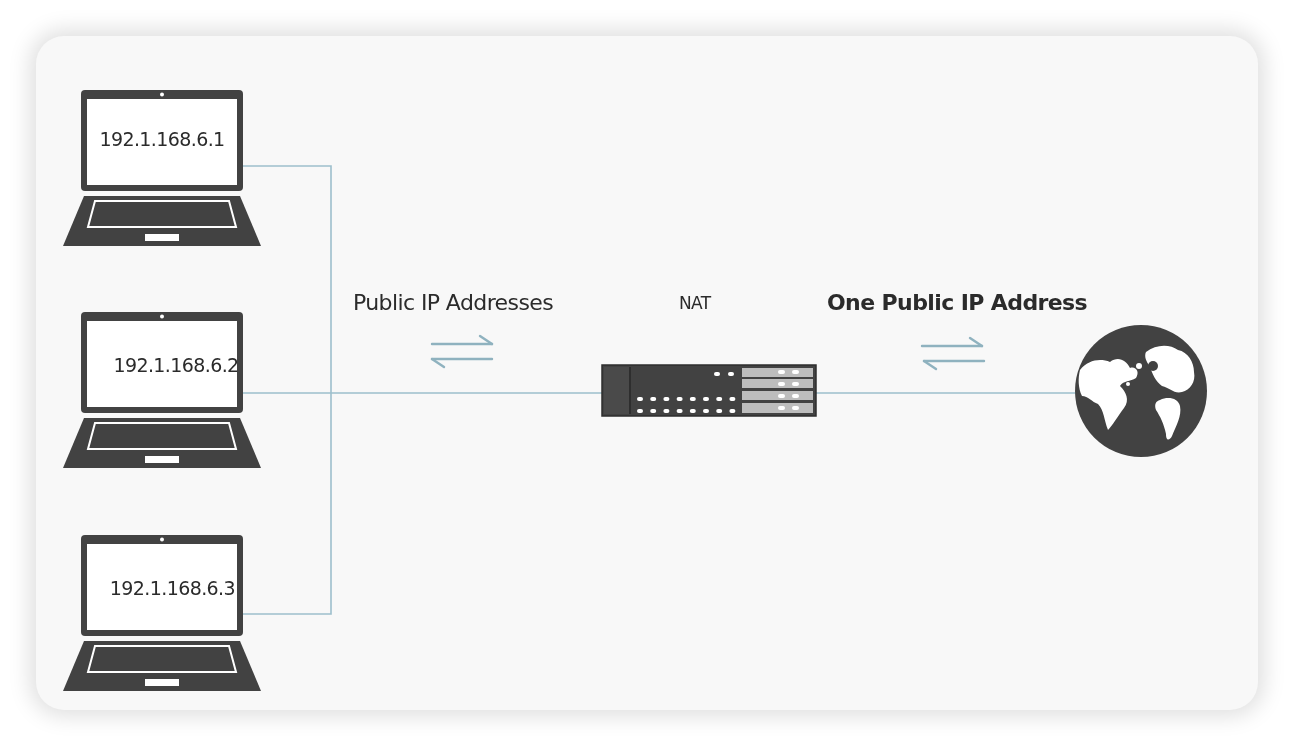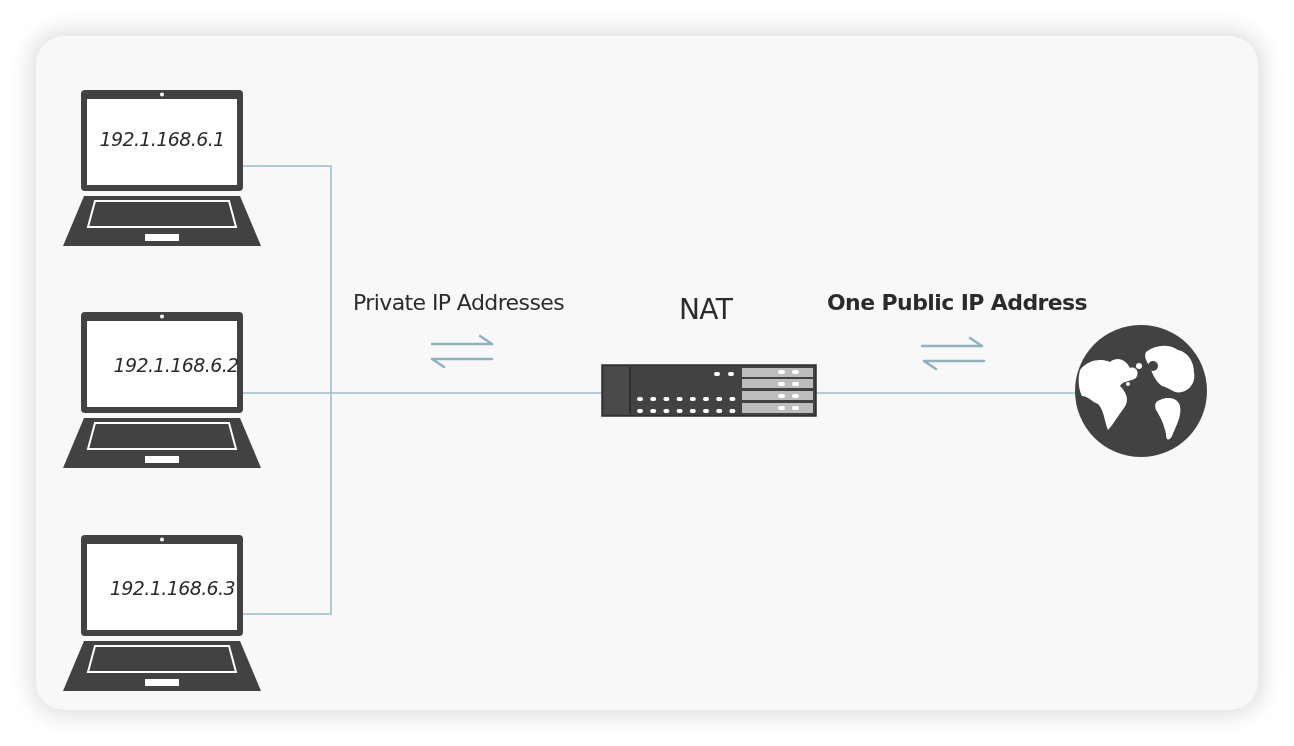--- a/index.html
+++ b/index.html
@@ -1,20 +1,20 @@
 <!DOCTYPE html>
 <html><head>
 <meta charset="utf-8">
 <style>
   html,body{margin:0;padding:0;}
   body{width:1294px;height:746px;background:#ffffff;position:relative;overflow:hidden;font-family:"DejaVu Sans","Liberation Sans",sans-serif;}
   .card{position:absolute;left:36px;top:36px;width:1222px;height:674px;background:#f8f8f8;border-radius:28px;box-shadow:0 0 22px 6px rgba(0,0,0,0.13);}
   svg.diagram{position:absolute;left:0;top:0;}
   .lbl{position:absolute;color:#2b2b2b;white-space:nowrap;}
-  .ip{font-size:19px;letter-spacing:-0.6px;width:150px;text-align:center;font-style:italic;}
+  .ip{font-size:19px;letter-spacing:-0.6px;width:150px;text-align:center;}
   .cap{font-size:22px;letter-spacing:-0.6px;}
 </style>
 </head>
 <body>
 
 <div class="card"></div>
 
 <svg class="diagram" width="1294" height="746" viewBox="0 0 1294 746">
 
   <g stroke="#9dbfcc" stroke-width="1.6" fill="none">
@@ -120,15 +120,15 @@
       <path d="M1160,400 C1168,396 1178,398 1180,406 C1182,416 1176,426 1172,436 C1170,440 1166,442 1166,434 C1164,424 1160,416 1156,410 C1154,404 1156,401 1160,400 Z"></path>
     </g>
     <circle cx="1153" cy="366" r="5" fill="#424242"></circle>
   </g>
 </svg>
 
 <div class="lbl ip" style="left:87px;top:128px;">192.1.168.6.1</div>
 <div class="lbl ip" style="left:101px;top:354px;">192.1.168.6.2</div>
 <div class="lbl ip" style="left:85px;top:577px;text-align:right;">192.1.168.6.3</div>
 
-<div class="lbl cap" style="left:353px;top:290px;">Private IP Addresses</div>
-<div class="lbl cap" style="left:679px;top:293px;font-size:28px;">NAT</div>
+<div class="lbl cap" style="left:353px;top:290px;">Public IP Addresses</div>
+<div class="lbl cap" style="left:679px;top:293px;font-size:17px;">NAT</div>
 <div class="lbl cap" style="left:827px;top:290px;font-weight:bold;">One Public IP Address</div>
 
 </body></html>

